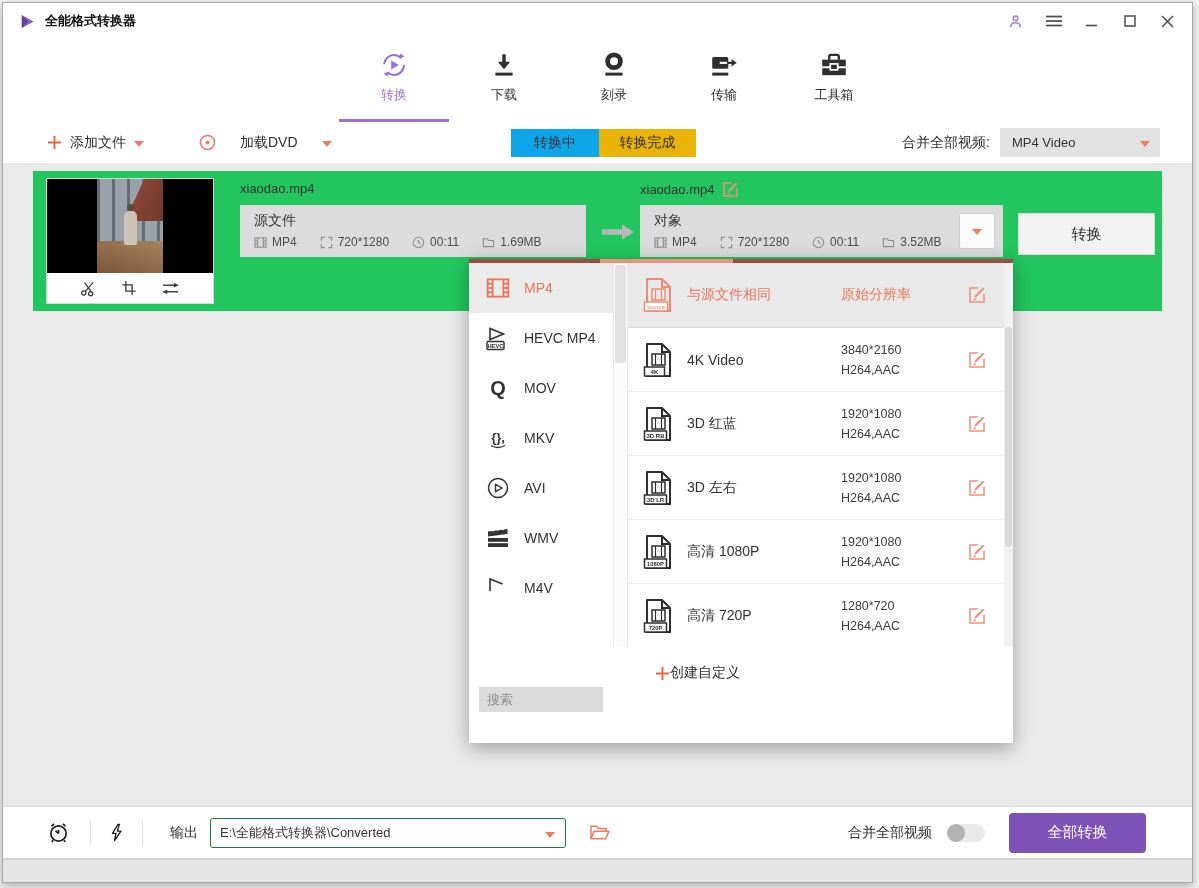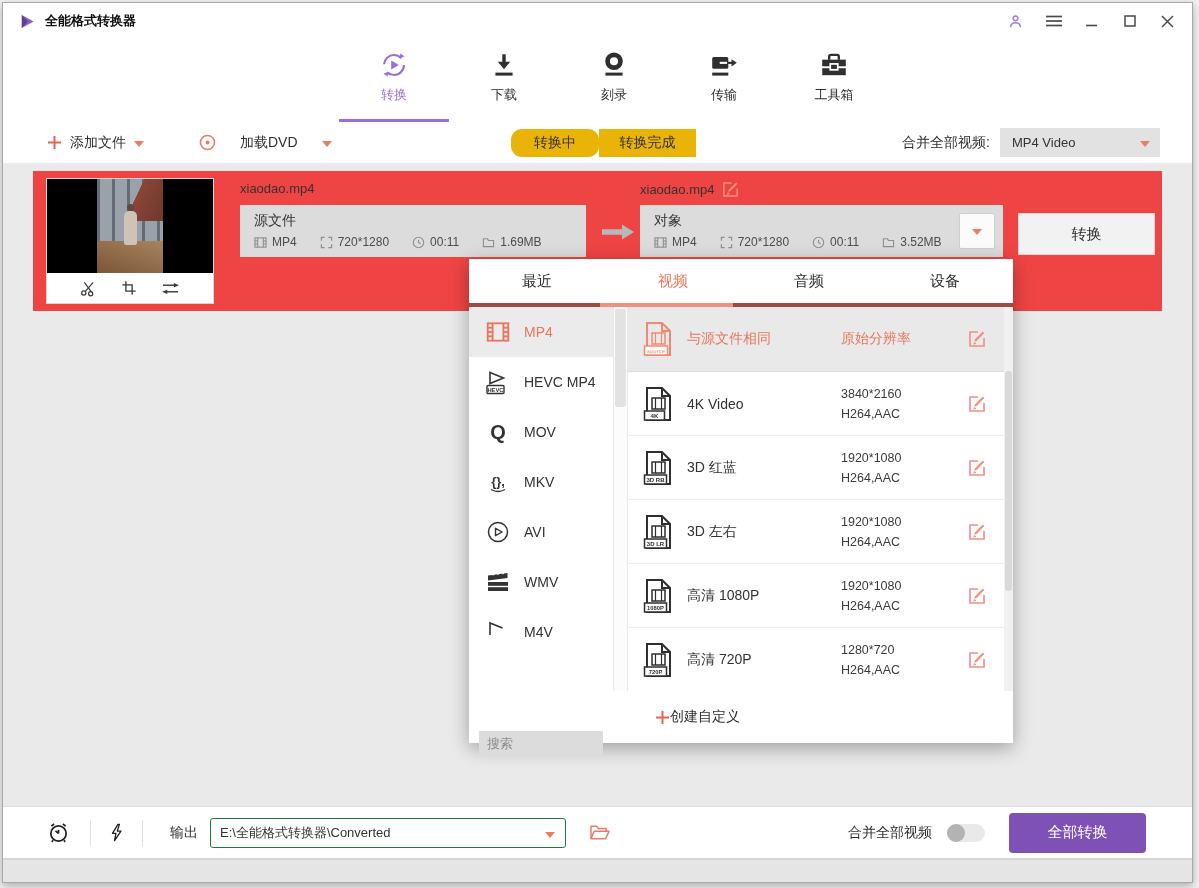--- a/index.html
+++ b/index.html
@@ -23,29 +23,29 @@
   .nav-underline{position:absolute;left:336px;bottom:-1px;width:110px;height:4px;background:#9b6fd4;}
 
   
   .toolbar{position:absolute;top:119px;left:0;right:0;height:41px;background:#fff;border-bottom:1px solid #e2e2e2;}
   .tbgrp{position:absolute;top:0;height:41px;display:flex;align-items:center;gap:8px;font-size:14px;color:#2f2f2f;}
   .grp-add{left:44px;}
   .grp-dvd{left:196px;gap:24px;}
   .caret{width:0;height:0;border-left:5px solid transparent;border-right:5px solid transparent;border-top:6px solid #ee7c60;margin-top:2px;}
   .tb-tabs{position:absolute;left:508px;top:7px;display:flex;height:28px;}
   .tb-tab{height:28px;display:flex;align-items:center;justify-content:center;font-size:14px;color:#333;}
-  .tb-tab.sel{width:88px;background:#eab308;border-radius:11px;}
+  .tb-tab.sel{width:88px;background:#0ea5e9;}
   .tb-tab.unsel{width:97px;background:#eab308;}
   .tb-right-label{position:absolute;right:202px;top:0;height:41px;display:flex;align-items:center;font-size:14px;color:#2f2f2f;}
   .tb-dd{position:absolute;right:32px;top:6px;width:160px;height:29px;background:#e2e2e2;display:flex;align-items:center;padding:0 10px 0 12px;box-sizing:border-box;font-size:13px;color:#333;margin-left:40px;}
   .tb-dd .caret{margin-left:auto;}
 
   
   .content{position:absolute;top:160px;left:0;right:0;height:643px;background:#eaeaea;}
-  .file-row{position:absolute;top:8px;left:30px;width:1129px;height:140px;background:#ef4444;}
+  .file-row{position:absolute;top:8px;left:30px;width:1129px;height:140px;background:#22c55e;}
   .thumb{position:absolute;left:14px;top:8px;width:166px;height:124px;background:#fff;outline:1px solid #d6d6d6;}
   .thumb-img{position:relative;height:94px;background:#000;overflow:hidden;}
   .thumb-photo{position:absolute;left:50px;top:0;width:66px;height:94px;
      background:
        linear-gradient(115deg,rgba(0,0,0,0) 55%,#8a4538 55.5%,#6f382c 100%) right top/100% 45% no-repeat,
        linear-gradient(200deg,#a8835f 0%,#7a5636 100%) left bottom/100% 34% no-repeat,
        repeating-linear-gradient(90deg,#646b74 0 3px,#99a1ab 3px 15px);}
   .thumb-person{position:absolute;left:27px;top:32px;width:13px;height:34px;background:#cfc3b6;border-radius:5px 5px 2px 2px;}
   .thumb-person:before{content:"";position:absolute;left:3px;top:-7px;width:7px;height:7px;border-radius:50%;background:#5d4a3e;}
   .thumb-tools{height:30px;display:flex;align-items:center;justify-content:center;gap:24px;color:#3a3a3a;}
@@ -355,26 +355,20 @@
       </div>
 
       <div class="dd-btn">
           <span class="caret"></span>
         </div>
       <div class="convert-btn">转换</div>
     </div>
   </div>
 
   <div class="popup">
-    <div class="pu-tabs">
-      <div class="pu-tab">最近</div>
-      <div class="pu-tab active">视频</div>
-      <div class="pu-tab">音频</div>
-      <div class="pu-tab">设备</div>
-    </div>
     <div class="pu-line">
         <i></i>
       </div>
 
     <div class="pu-body">
       <div class="pu-left">
         <div class="fmt-row sel">
           <svg class="fmt-ic" viewBox="0 0 24 24" fill="none" stroke="currentColor" stroke-width="1.7">
               <rect x="2.5" y="4" width="19" height="16"></rect>
               <line x1="7" y1="4" x2="7" y2="20"></line>

